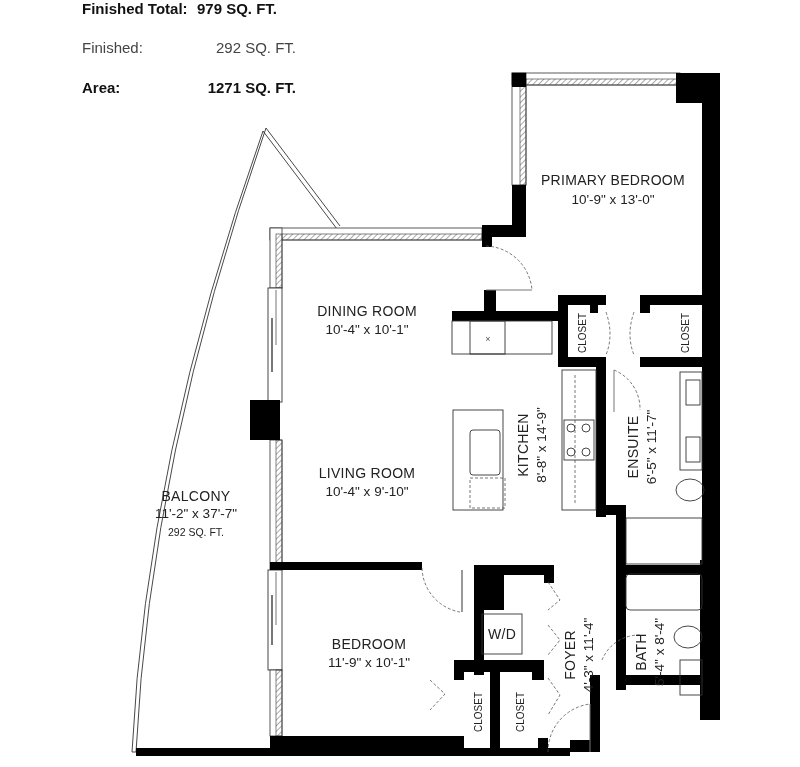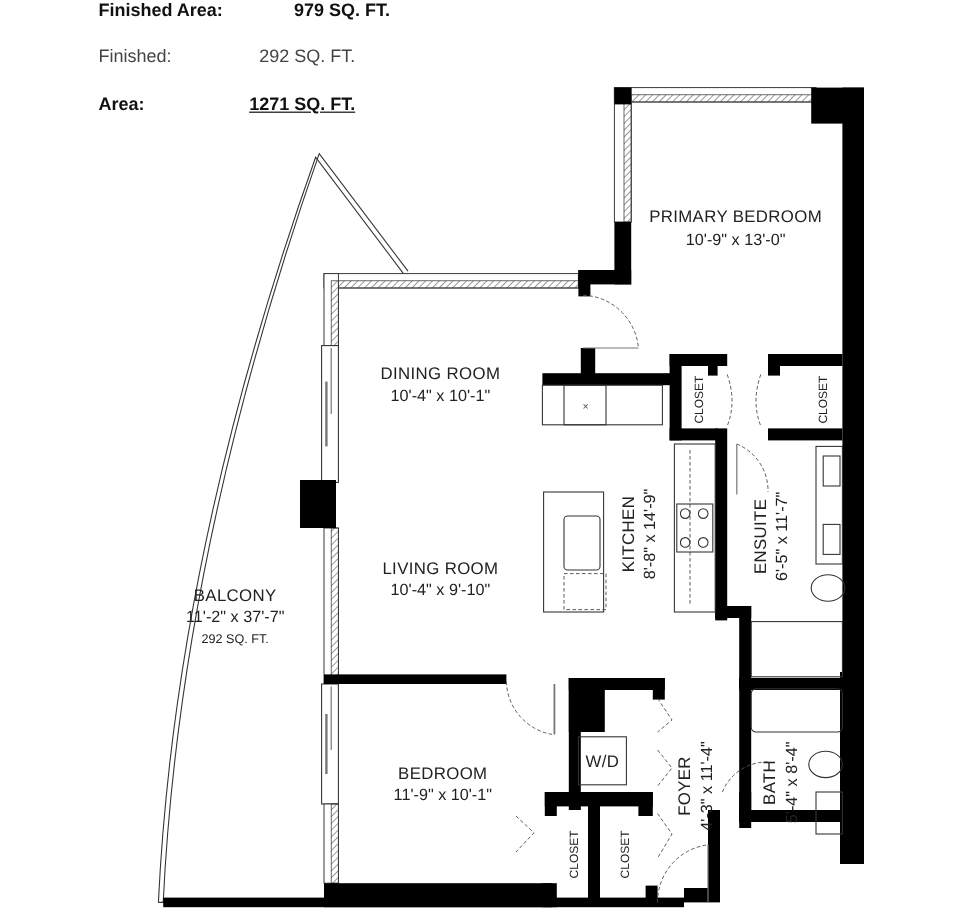--- a/index.html
+++ b/index.html
@@ -1,47 +1,47 @@
 <!DOCTYPE html>
 <html><head>
 <meta charset="utf-8">
 <style>
   html, body { margin:0; padding:0; background:#ffffff; }
   body { width:800px; height:767px; position:relative; overflow:hidden; font-family:"Liberation Sans", sans-serif; color:#1a1a1a; }
   .summary { position:absolute; left:82px; top:0; width:240px; }
   .sum-row { position:absolute; left:0; width:220px; font-size:15px; }
   .sum-row .lbl { position:absolute; left:0; }
-  .sum-row .val { position:absolute; right:0; white-space:nowrap;margin-left:48px; }
+  .sum-row .val { position:absolute; right:0; white-space:nowrap; }
   .sum-row.bold { font-weight:bold; color:#111; }
   .sum-row.light { color:#444; }
   svg { position:absolute; left:0; top:0; }
   .room-name { font-family:"Liberation Sans", sans-serif; font-size:14px; fill:#222; text-anchor:middle; letter-spacing:0.3px; }
   .room-dim { font-family:"Liberation Sans", sans-serif; font-size:13.5px; fill:#222; text-anchor:middle; }
   .room-small { font-family:"Liberation Sans", sans-serif; font-size:10.5px; fill:#222; text-anchor:middle; }
   .closet-lbl { font-family:"Liberation Sans", sans-serif; font-size:10px; fill:#222; text-anchor:middle; }
   .wall { fill:#000; }
   .thin { fill:none; stroke:#333; stroke-width:0.9; }
   .thinw { fill:#fff; stroke:#333; stroke-width:0.9; }
   .door { fill:none; stroke:#555; stroke-width:0.8; stroke-dasharray:3 2; }
 </style>
 </head>
 <body>
 
 <div class="summary">
   <div class="sum-row bold" style="top:0px;">
-    <span class="lbl">Finished Area:</span>
+    <span class="lbl">Finished Total:</span>
     <span class="val" style="left:115px;right:auto;">979 SQ. FT.</span>
   </div>
   <div class="sum-row light" style="top:39px;">
     <span class="lbl">Finished:</span>
     <span class="val" style="right:6px;">292 SQ. FT.</span>
   </div>
   <div class="sum-row bold" style="top:79px;">
     <span class="lbl">Area:</span>
-    <span class="val" style="right:6px;text-decoration:underline;">1271 SQ. FT.</span>
+    <span class="val" style="right:6px;">1271 SQ. FT.</span>
   </div>
 </div>
 
 <svg width="800" height="767" viewBox="0 0 800 767">
 
   <g>
     <path d="M136,752 Q150,460 266,128 L340,226" class="thin"></path>
     <path d="M132,752 Q146,460 263,131 L337,229" class="thin"></path>
     <line x1="132" y1="752" x2="140" y2="752" class="thin"></line>
   </g>

